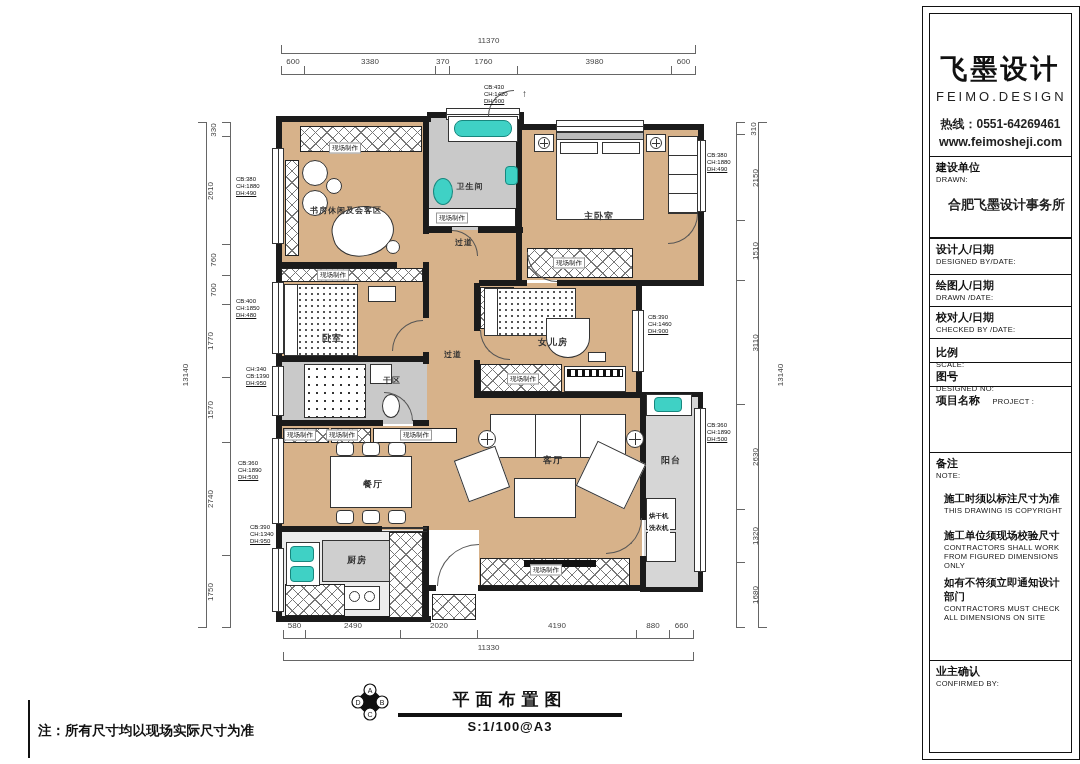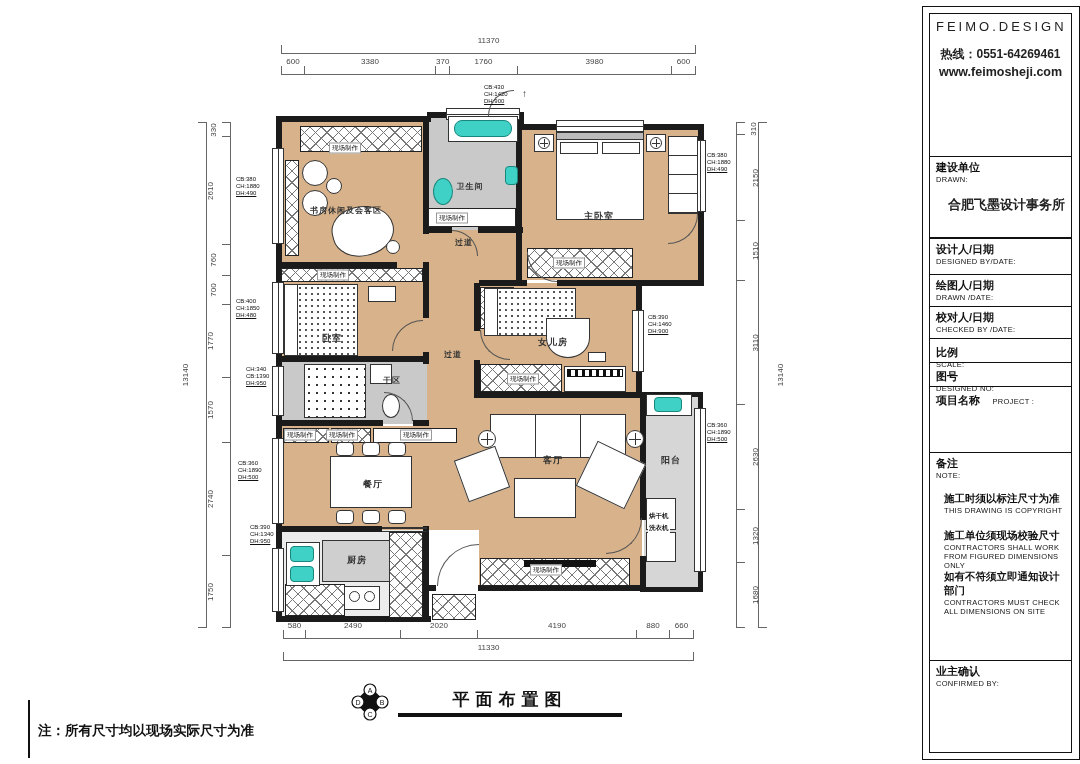--- a/index.html
+++ b/index.html
@@ -405,27 +405,29 @@
     <circle cx="8" cy="20" r="6" fill="#fff" stroke="#111" stroke-width="1.2"></circle>
     <text x="20" y="11" font-size="7" text-anchor="middle" fill="#111">A</text>
     <text x="32" y="23" font-size="7" text-anchor="middle" fill="#111">B</text>
     <text x="20" y="35" font-size="7" text-anchor="middle" fill="#111">C</text>
     <text x="8" y="23" font-size="7" text-anchor="middle" fill="#111">D</text>
   </svg>
 </div>
 <div class="ftitle" style="left:398px;top:688px;width:224px">
   <div class="t">平面布置图</div>
   <div class="bar"></div>
+  <div class="s">S:1/100@A3</div>
 </div>
 <div class="abs" style="left:28px;top:700px;width:1.5px;height:58px;background:#111"></div>
 <div class="abs" style="left:38px;top:722px;font-size:13.5px;font-weight:bold;color:#111">注：所有尺寸均以现场实际尺寸为准</div>
 
 <div class="tb">
  <div class="tbi">
   <div class="tbs" style="height:143px;text-align:center">
+    <div style="font-size:27px;font-weight:bold;letter-spacing:3px;margin-top:34px;color:#111">飞墨设计</div>
     <div style="font-size:13px;letter-spacing:3px;margin-top:2px">FEIMO.DESIGN</div>
     <div style="font-size:12px;font-weight:bold;margin-top:12px">热线：0551-64269461</div>
     <div style="font-size:12.5px;font-weight:bold;margin-top:2px">www.feimosheji.com</div>
   </div>
   <div class="tbs" style="height:82px;border-bottom-width:2px">
     <div class="cnh">建设单位</div>
     <div class="enh">DRAWN:</div>
     <div style="font-size:13px;font-weight:bold;text-align:right;margin-top:12px">合肥飞墨设计事务所</div>
   </div>
   <div class="tbs" style="height:36px">
@@ -458,21 +460,21 @@
     <div style="margin:12px 0 0 8px">
       <div class="cnh" style="font-size:10.5px">施工时须以标注尺寸为准</div>
       <div class="enh">THIS DRAWING IS COPYRIGHT</div>
     </div>
     <div style="margin:14px 0 0 8px">
       <div class="cnh" style="font-size:10.5px">施工单位须现场校验尺寸</div>
       <div class="enh pre">CONTRACTORS SHALL WORK
 FROM FIGURED DIMENSIONS
 ONLY</div>
     </div>
-    <div style="margin:0 0 0 8px">
+    <div style="margin:6px 0 0 8px">
       <div class="cnh" style="font-size:10.5px">如有不符须立即通知设计部门</div>
       <div class="enh pre">CONTRACTORS MUST CHECK
 ALL DIMENSIONS ON SITE</div>
     </div>
   </div>
   <div class="tbs" style="flex:1;border-bottom:none">
     <div class="cnh">业主确认</div>
     <div class="enh">CONFIRMED BY:</div>
   </div>
  </div>

